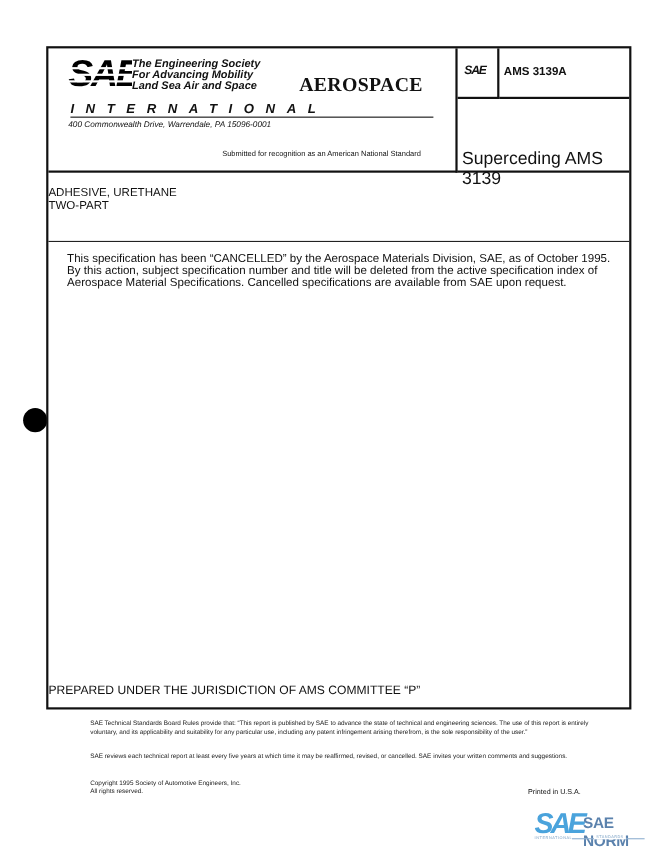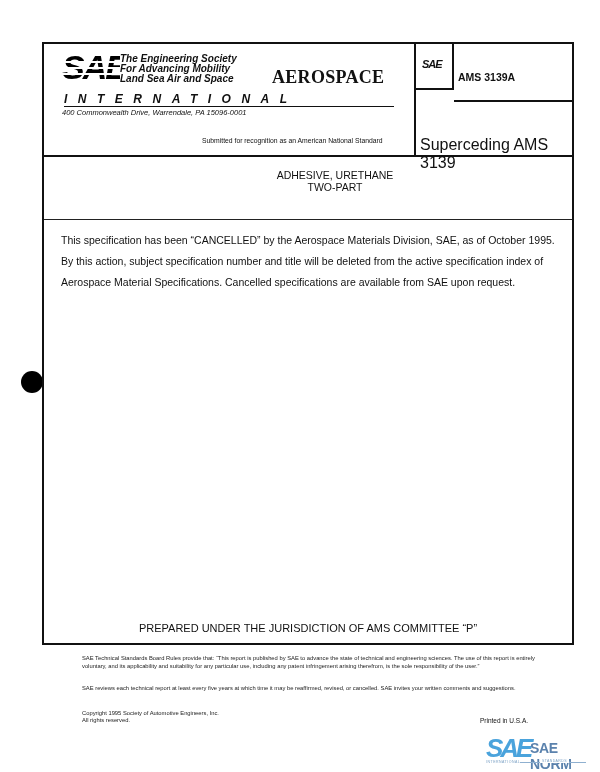--- a/index.html
+++ b/index.html
@@ -21,44 +21,43 @@
     position: absolute; left: 372px; top: 0; width: 156px; height: 111px;
     border-bottom: 2px solid #111;
   }
   #sae-cell {
     position: absolute; left: 0; top: 0; width: 36px; height: 44px;
     border-right: 2px solid #111; border-bottom: 2px solid #111;
   }
   #amsnum-cell {
     position: absolute; left: 38px; top: 0; width: 118px; height: 44px;
     border-bottom: 2px solid #111;
-    margin-top: 12px;
   }
   .logo-sae {
     position: absolute; font-weight: 900; font-style: italic; letter-spacing: -2px; color: #000;
     font-family: "Liberation Sans", sans-serif;
   }
   .stripes {
     position: absolute; left: 0; right: 0; height: 2px; background: #fff;
   }
   .org-line { font-style: italic; font-weight: bold; font-size: 10px; line-height: 10px; position: absolute; left: 76px; }
   #intl { position: absolute; left: 20px; top: 48px; font-size: 12px; font-style: italic; font-weight: bold; letter-spacing: 10.5px; }
   #intl-rule { position: absolute; left: 20px; top: 62px; width: 330px; height: 1px; background: #111; }
   #address { position: absolute; left: 18px; top: 64px; font-size: 7.5px; font-style: italic; }
   #spec-title { position: absolute; left: 228px; top: 22px; font-size: 18px; font-weight: bold; line-height: 22px; letter-spacing: 0.3px; font-family: Liberation Serif, serif; }
   #submitted { position: absolute; left: 158px; top: 93px; font-size: 6.8px; }
   #sae-small { position: absolute; left: 6px; top: 14px; font-size: 11px; font-weight: 900; font-style: italic; letter-spacing: -1px; }
   #ams-num { position: absolute; left: 4px; top: 15px; font-size: 10.5px; font-weight: bold; }
   #issued-block { position: absolute; left: 4px; top: 56px; font-size: 11px; line-height: 14px; }
   #issued-block .lbl { display: inline-block; width: 44px; }
   #superceding { position: absolute; left: 4px; top: 92px; font-size: 16px; }
   #title-box { position: absolute; left: 0; top: 113px; width: 528px; height: 62px; border-bottom: 1px solid #222; }
-  #title-lines { position: absolute; left: 0; width: 100%; top: 12px; text-align: center; font-size: 10.5px; line-height: 12px; padding-left: 27px; }
-  #body-text { position: absolute; left: 17px; top: 186px; width: 500px; font-size: 10.5px; line-height: 21px; }
-  #prepared { position: absolute; left: 0; width: 528px; top: 578px; text-align: center; font-size: 11px; }
+  #title-lines { position: absolute; left: 0; width: 100%; top: 12px; font-size: 10.5px; line-height: 12px; }
+  #body-text { position: absolute; left: 17px; top: 186px; width: 500px; font-size: 10.5px; line-height: 11px; }
+  #prepared { position: absolute; left: 0; width: 528px; top: 578px; text-align: left; font-size: 11px; }
   #punch-hole { position: absolute; left: 21px; top: 371px; width: 22px; height: 22px; border-radius: 50%; background: #000; }
   .footer-p { position: absolute; left: 82px; width: 460px; font-size: 5.8px; line-height: 7.5px; color: #222; }
   #printed { position: absolute; left: 480px; top: 717px; font-size: 6.5px; }
   #wm-logo { position: absolute; left: 486px; top: 738px; font-size: 26px; font-weight: 900; font-style: italic; color: #4aa3dc; letter-spacing: -3px; line-height: 20px; }
   #wm-text { position: absolute; left: 530px; top: 740px; font-size: 14px; font-weight: bold; color: #5b82ad; letter-spacing: -0.3px; }
   #wm-sub1 { position: absolute; left: 486px; top: 760px; font-size: 3.5px; color: #7aa0c4; letter-spacing: 0.5px; }
   #wm-line { position: absolute; left: 520px; top: 762px; width: 66px; height: 1px; background: #8fb0d0; }
   #wm-sub2 { position: absolute; left: 540px; top: 759px; font-size: 3.5px; color: #7aa0c4; background: #fff; padding: 0 2px; letter-spacing: 0.4px; }
 </style>
 </head>

